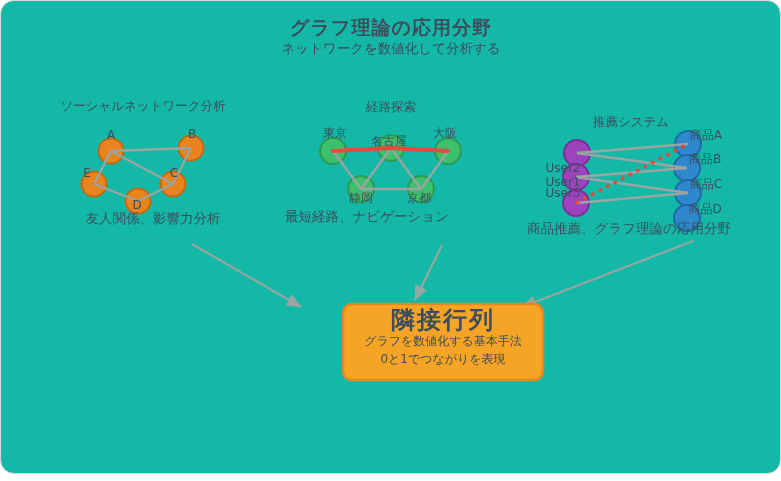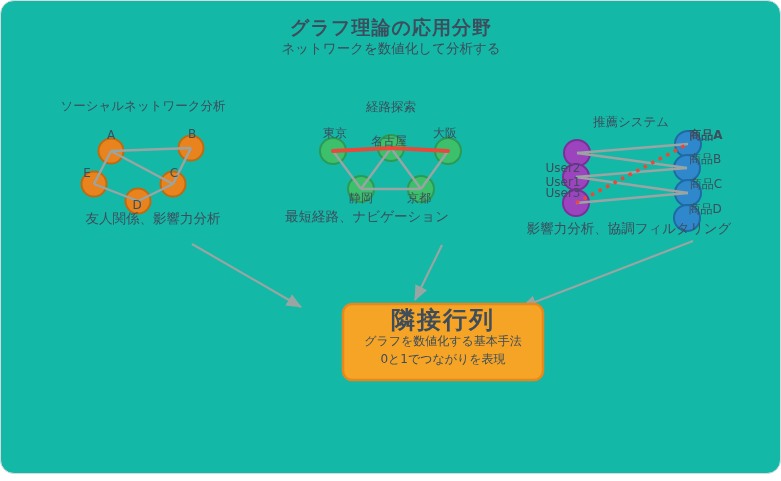--- a/index.html
+++ b/index.html
@@ -115,24 +115,24 @@
   <span class="lbl nl" style="left:388px;top:128px;margin-top:12px;">名古屋</span>
   <span class="lbl nl" style="left:444px;top:132px;">大阪</span>
   <span class="lbl nl" style="left:360px;top:197px;">静岡</span>
   <span class="lbl nl" style="left:418px;top:197px;">京都</span>
   <span class="lbl cap" style="left:366px;top:216px;">最短経路、ナビゲーション</span>
 
   <span class="lbl sec" style="left:630px;top:121px;">推薦システム</span>
   <span class="lbl nl" style="left:562px;top:143px;margin-top:38px;">User1</span>
   <span class="lbl nl" style="left:562px;top:167px;">User2</span>
   <span class="lbl nl" style="left:562px;top:192px;">User3</span>
-  <span class="lbl nl" style="left:705px;top:134px;font-weight:bold;">商品A</span>
+  <span class="lbl nl" style="left:705px;top:134px;">商品A</span>
   <span class="lbl nl" style="left:704px;top:158px;">商品B</span>
   <span class="lbl nl" style="left:705px;top:183px;">商品C</span>
   <span class="lbl nl" style="left:704px;top:208px;">商品D</span>
-  <span class="lbl cap" style="left:628px;top:228px;">影響力分析、協調フィルタリング</span>
+  <span class="lbl cap" style="left:628px;top:228px;">商品推薦、グラフ理論の応用分野</span>
 
   <span class="lbl box-title" style="left:442px;top:319px;">隣接行列</span>
   <span class="lbl box-line" style="left:442px;top:340px;">グラフを数値化する基本手法</span>
   <span class="lbl box-line" style="left:442px;top:358px;">0と1でつながりを表現</span>
 
 
 </div>
 
 </body></html>

